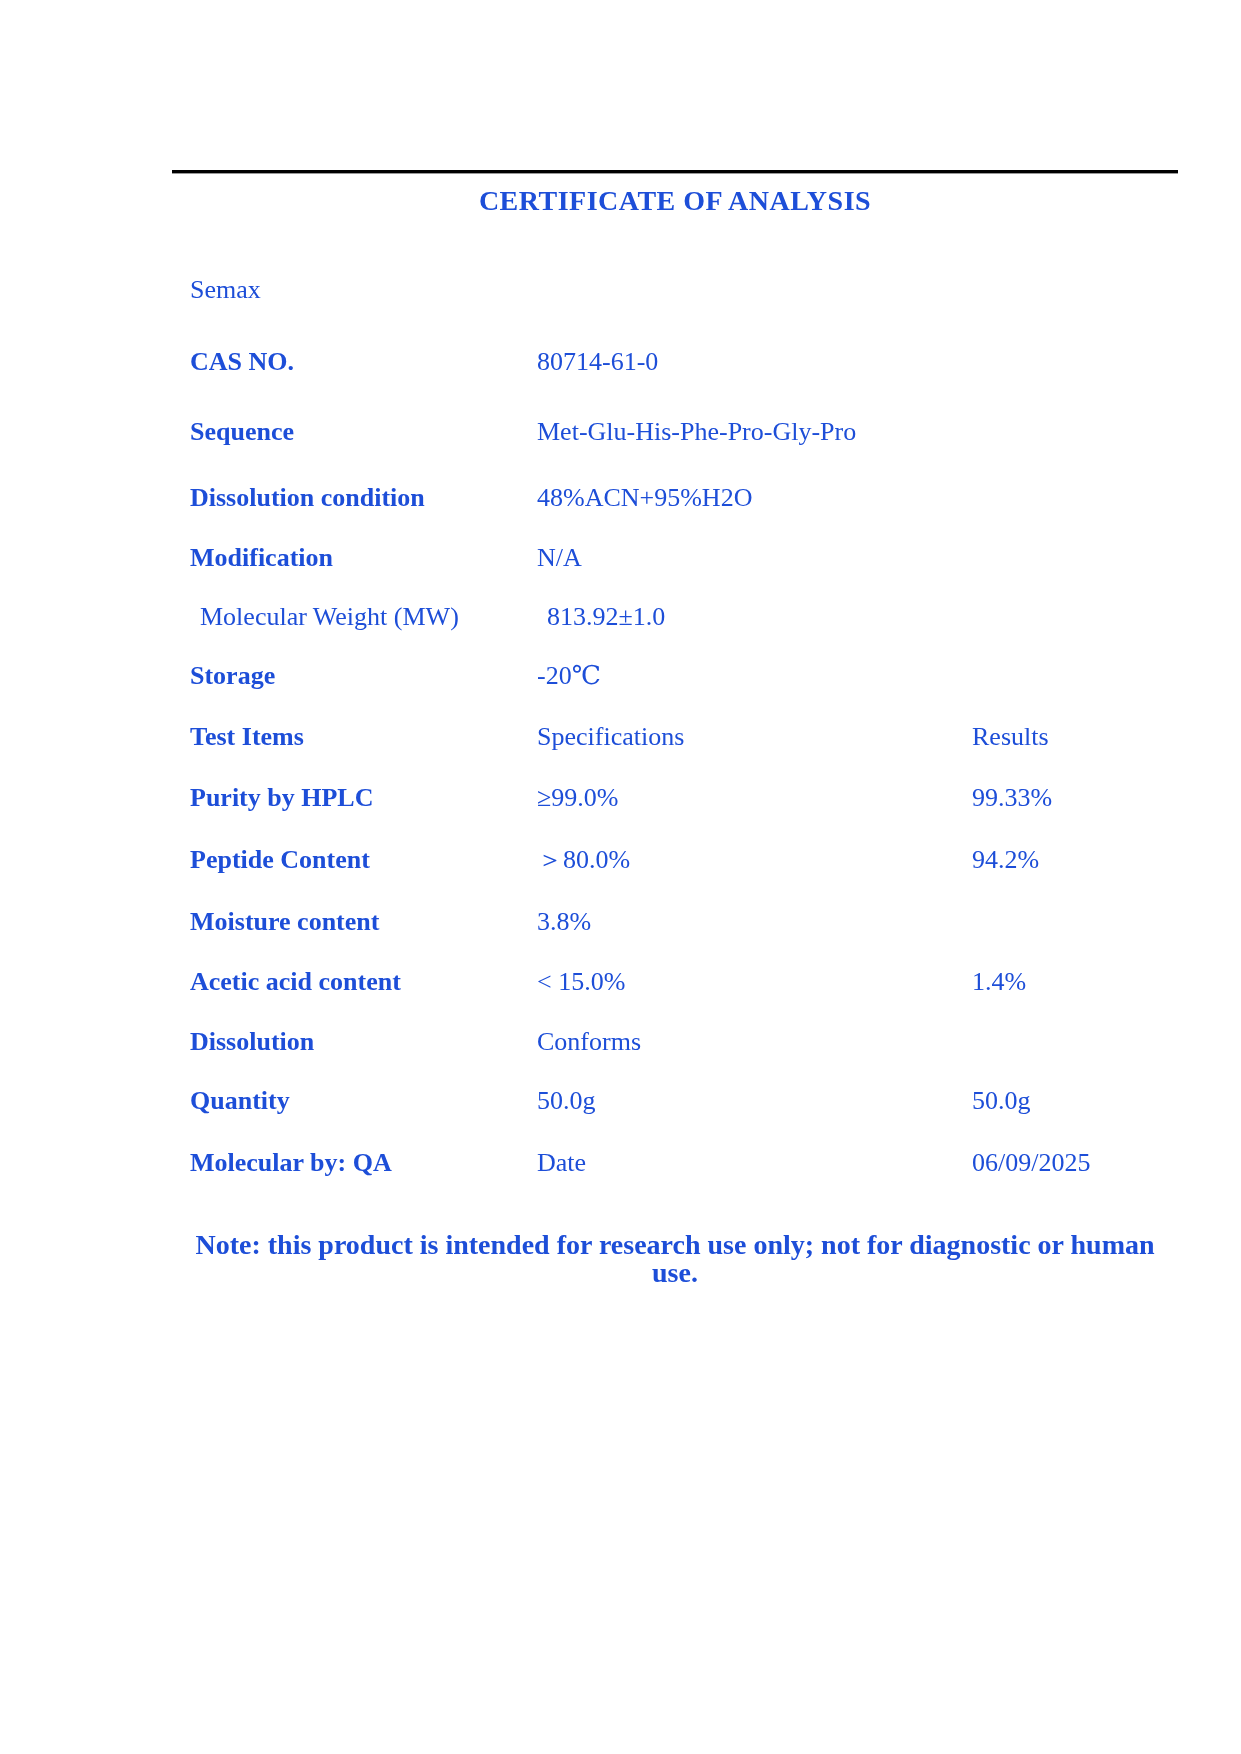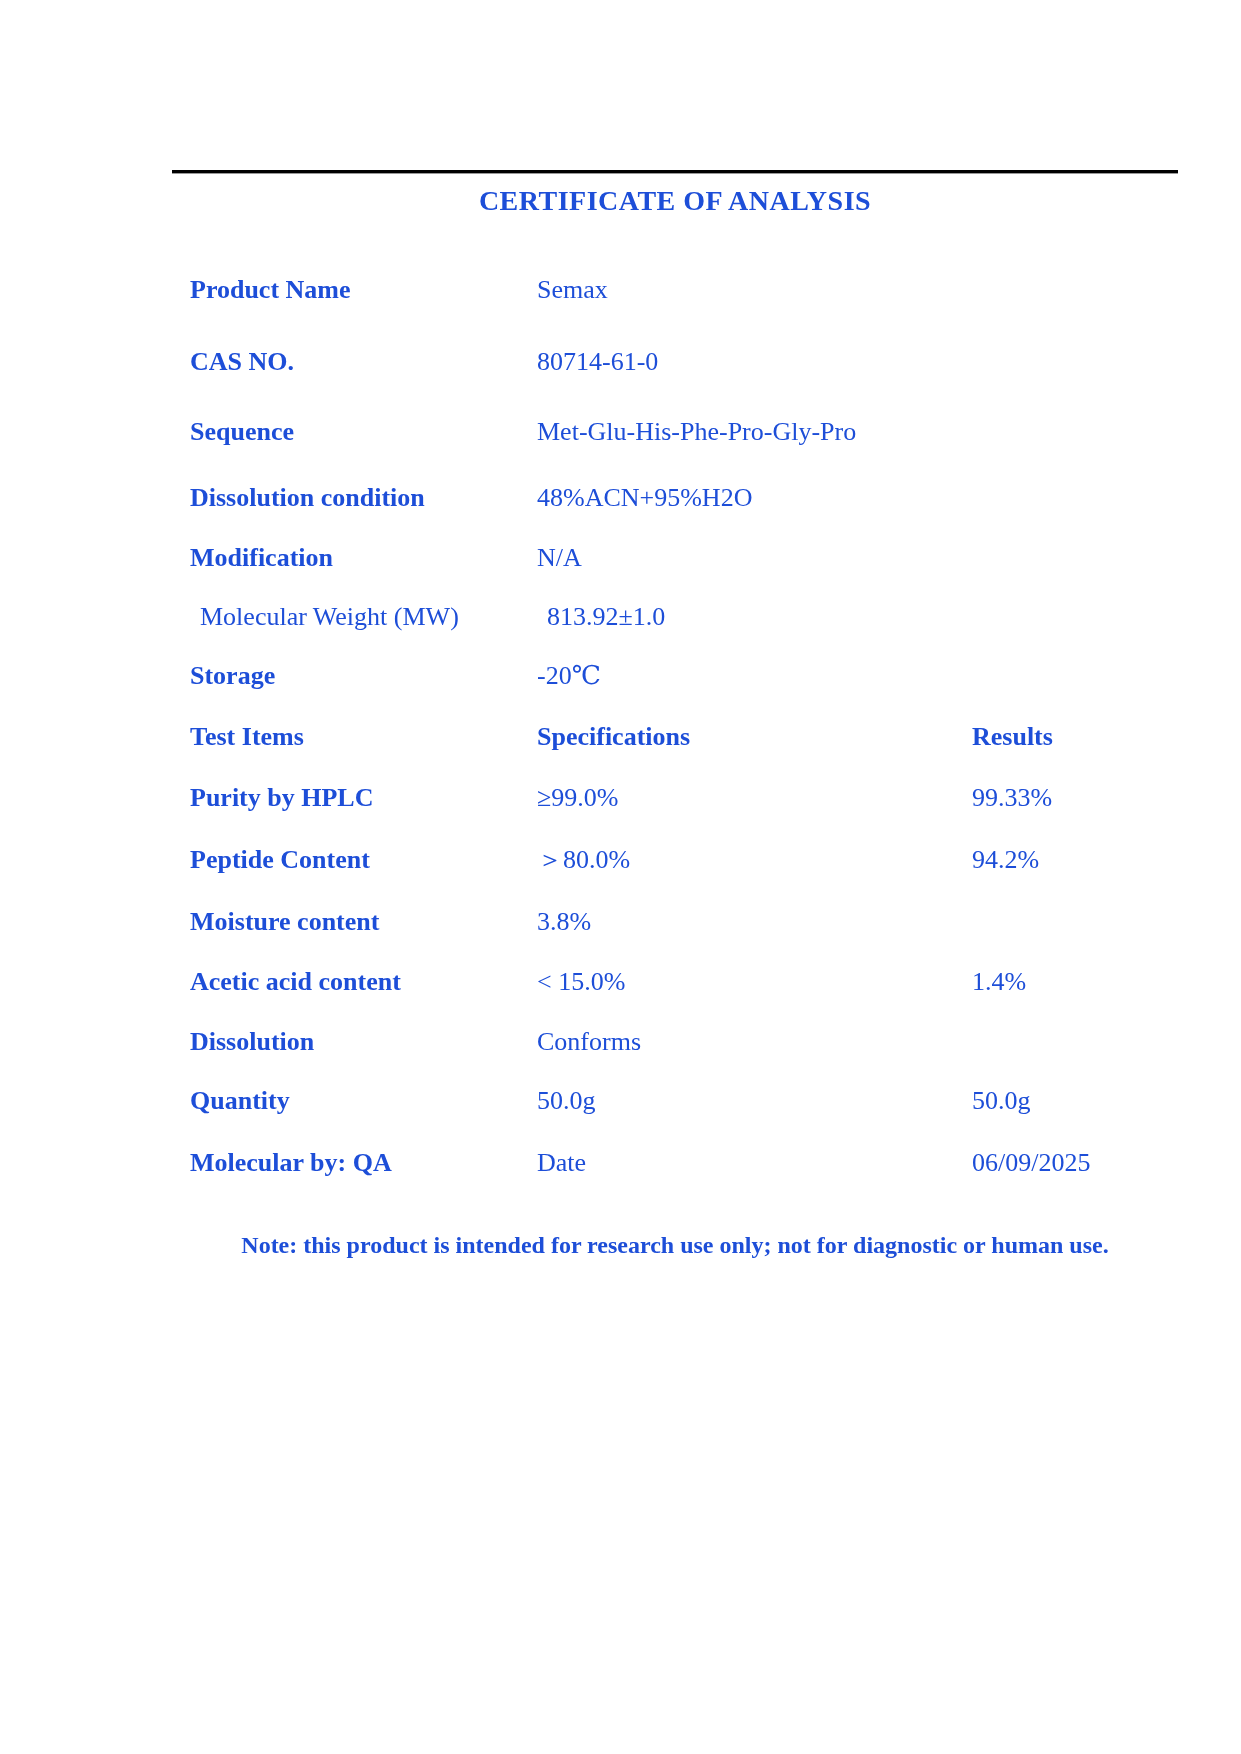--- a/index.html
+++ b/index.html
@@ -40,44 +40,43 @@
     width: 988px;
     display: flex;
     align-items: baseline;
     font-size: 26px;
     line-height: 30px;
   }
   .lbl  { width: 347px; flex-shrink: 0; font-weight: bold; }
   .lbl.plain { font-weight: normal; margin-left: 10px; }
   .spec { width: 435px; flex-shrink: 0; font-weight: normal; }
   .res  { flex: 1; font-weight: normal; }
-  .row.hdr .spec, .row.hdr .res { font-weight: bold; }
+  .row.hdr .spec, .row.hdr .res { font-weight: normal; }
   .note {
     position: absolute;
     left: 172px;
     top: 1231px;
     width: 1006px;
     margin: 0;
     text-align: center;
-    font-size: 24px;
+    font-size: 28px;
     line-height: 28px;
     font-weight: bold;
   }
 </style>
 </head>
 <body>
 
 <div class="page">
 
   <div class="rule"></div>
 
   <h1 class="title">CERTIFICATE OF ANALYSIS</h1>
 
   <div class="row" style="top:275px">
-    <span class="lbl">Product Name</span>
     <span class="spec">Semax</span>
   </div>
   <div class="row" style="top:347px">
     <span class="lbl">CAS NO.</span>
     <span class="spec">80714-61-0</span>
   </div>
   <div class="row" style="top:417px">
     <span class="lbl">Sequence</span>
     <span class="spec">Met-Glu-His-Phe-Pro-Gly-Pro</span>
   </div>

